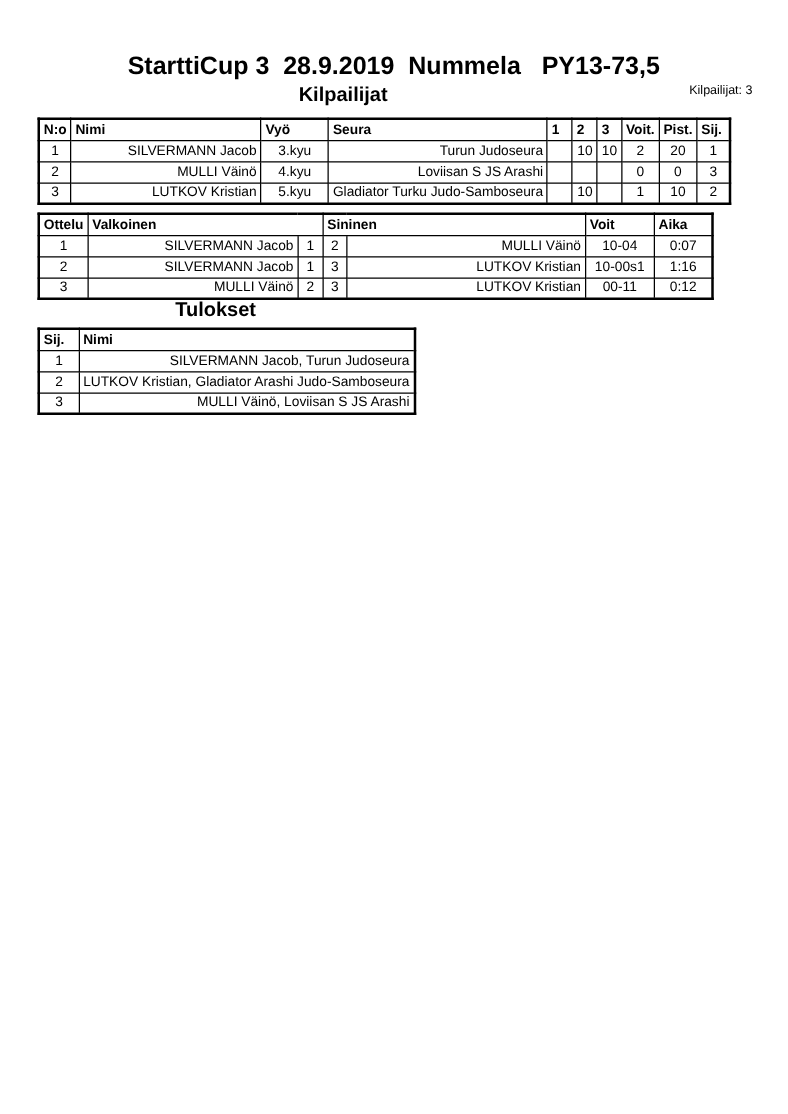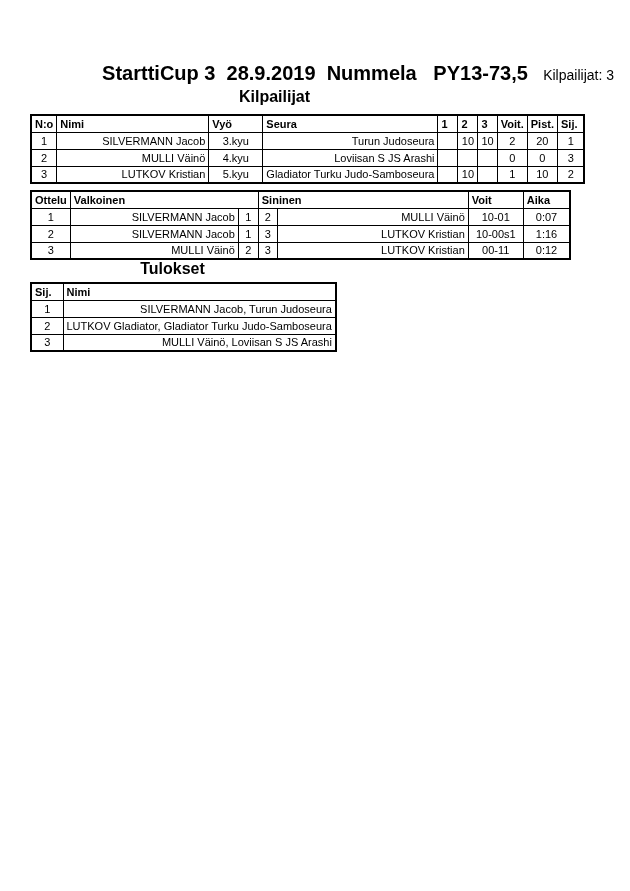--- a/index.html
+++ b/index.html
@@ -7,31 +7,31 @@
   body {
     width: 630px;
     height: 891px;
     background: #ffffff;
     color: #000000;
     font-family: "Liberation Sans", sans-serif;
     position: relative;
     overflow: hidden;
   }
   .page-title {
-    padding-top: 62px;
+    padding-top: 42px;
     text-align: center;
     font-size: 20px;
     font-weight: bold;
     white-space: pre;
   }
   .count-label {
     position: absolute;
     top: 67px;
-    right: 16px;
-    font-size: 14px;
+    right: 28px;
+    font-size: 10px;
     padding-left: 40px;
   }
   .section-heading {
     font-weight: bold;
     font-size: 16px;
     text-align: center;
     margin: 0;
   }
   .heading-competitors { width: 489px; margin-left: 30px; margin-top: 3px; }
   .heading-matches     { width: 530px; margin-left: 30px; margin-top: 14px; }
@@ -150,21 +150,21 @@
       <th colspan="2">Sininen</th>
       <th>Voit</th>
       <th>Aika</th>
     </tr>
     <tr>
       <td class="ac">1</td>
       <td class="al">SILVERMANN Jacob</td>
       <td class="ac">1</td>
       <td class="ac">2</td>
       <td class="al">MULLI Väinö</td>
-      <td class="ac">10-01</td>
+      <td class="ac">10-04</td>
       <td class="ac">0:07</td>
     </tr>
     <tr>
       <td class="ac">2</td>
       <td class="al">SILVERMANN Jacob</td>
       <td class="ac">1</td>
       <td class="ac">3</td>
       <td class="al">LUTKOV Kristian</td>
       <td class="ac">10-00s1</td>
       <td class="ac">1:16</td>
@@ -191,21 +191,21 @@
         <tr>
       <th>Sij.</th>
       <th>Nimi</th>
     </tr>
     <tr>
       <td class="ac">1</td>
       <td class="al clip">SILVERMANN Jacob, Turun Judoseura</td>
     </tr>
     <tr>
       <td class="ac">2</td>
-      <td class="al clip">LUTKOV Gladiator, Gladiator Turku Judo-Samboseura</td>
+      <td class="al clip">LUTKOV Kristian, Gladiator Arashi Judo-Samboseura</td>
     </tr>
     <tr>
       <td class="ac">3</td>
       <td class="al clip">MULLI Väinö, Loviisan S JS Arashi</td>
     </tr>
   </tbody>
     </table>
 
 </div>
 

